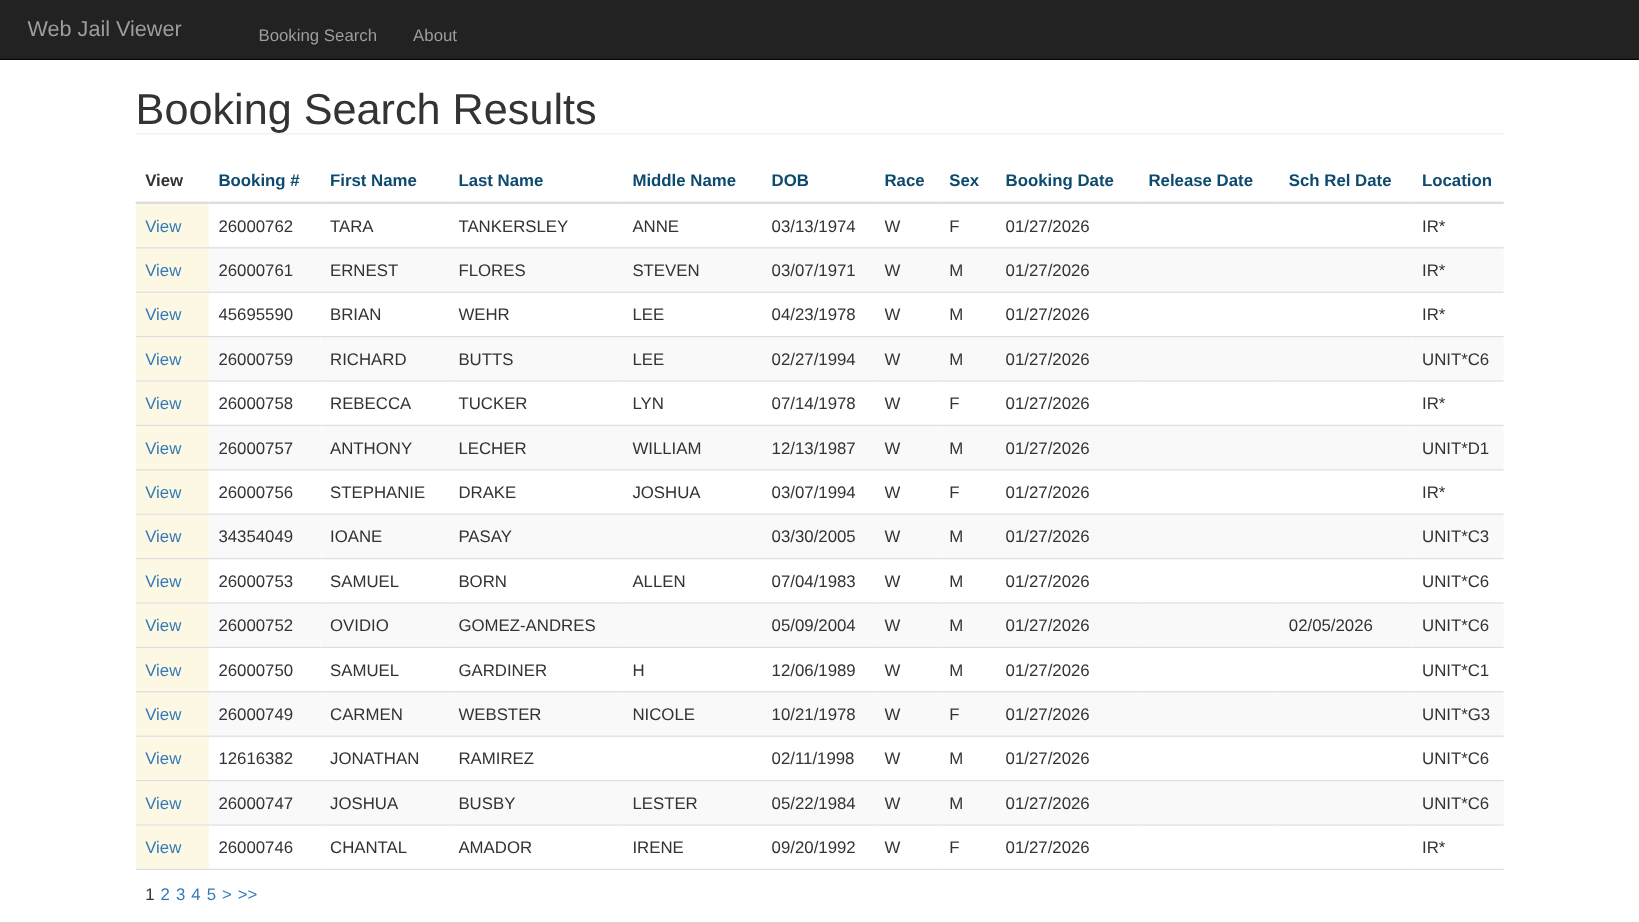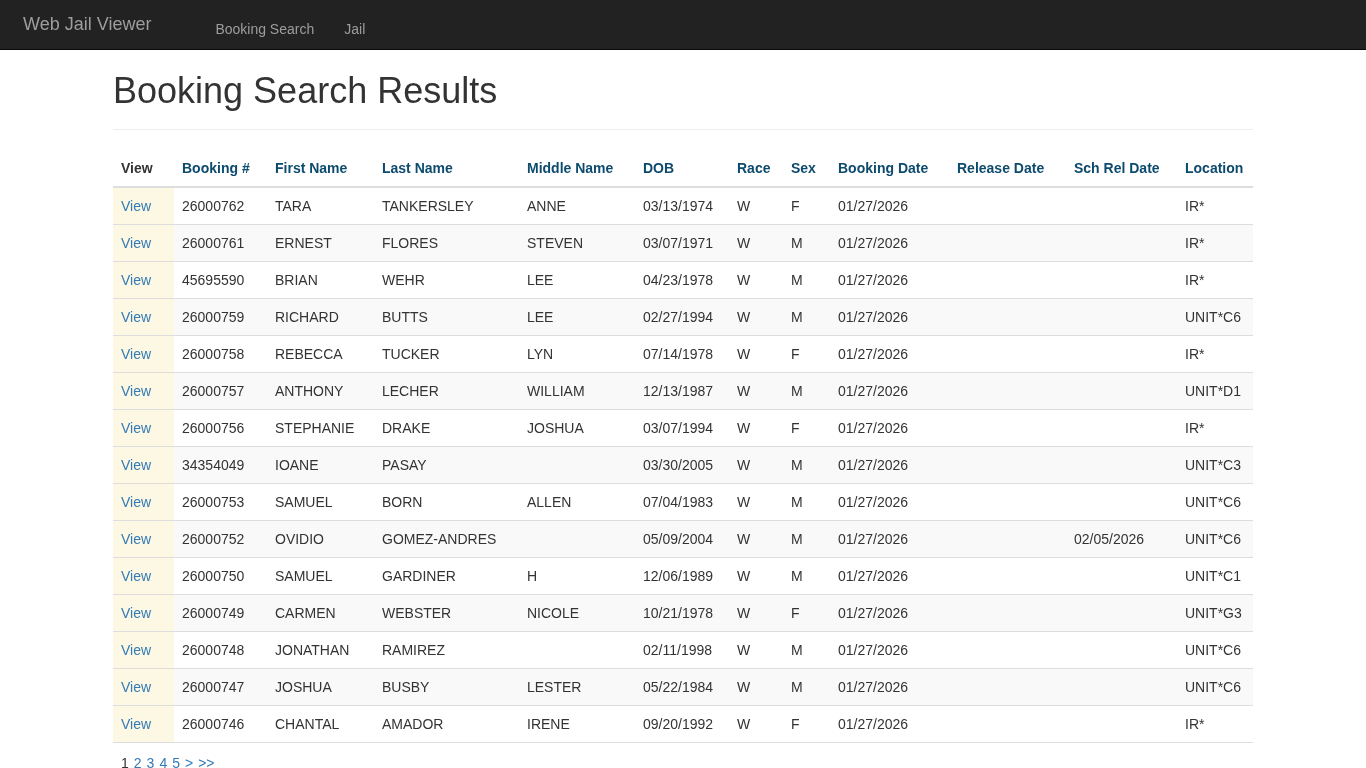--- a/index.html
+++ b/index.html
@@ -45,21 +45,20 @@
   }
   
   .container {
     width: 1170px;
     margin: 0 auto;
     padding: 0 15px;
   }
   
   .page-header {
     margin-top: 21px;
-    padding-bottom: 18px;
     border-bottom: 1px solid #eeeeee;
     margin-bottom: 20px;
   }
   .page-header h1 {
     font-size: 36px;
     font-weight: 400;
     color: #333333;
     line-height: 1.1;
   }
   
@@ -107,21 +106,21 @@
 </head>
 <body>
 
 <nav class="navbar">
   <a href="#" class="navbar-brand">Web Jail Viewer</a>
   <ul class="navbar-nav">
     <li>
         <a href="#">Booking Search</a>
       </li>
     <li>
-        <a href="#">Jail</a>
+        <a href="#">About</a>
       </li>
   </ul>
 </nav>
 
 <div class="container">
   <div class="page-header">
     <h1>Booking Search Results</h1>
   </div>
 
   <table class="results">
@@ -319,21 +318,21 @@
     <td>10/21/1978</td>
     <td>W</td>
     <td>F</td>
     <td>01/27/2026</td>
     <td></td>
     <td></td>
     <td>UNIT*G3</td>
   </tr>
         <tr>
     <td class="view-cell"><a href="#">View</a></td>
-    <td>26000748</td>
+    <td>12616382</td>
     <td>JONATHAN</td>
     <td>RAMIREZ</td>
     <td></td>
     <td>02/11/1998</td>
     <td>W</td>
     <td>M</td>
     <td>01/27/2026</td>
     <td></td>
     <td></td>
     <td>UNIT*C6</td>

